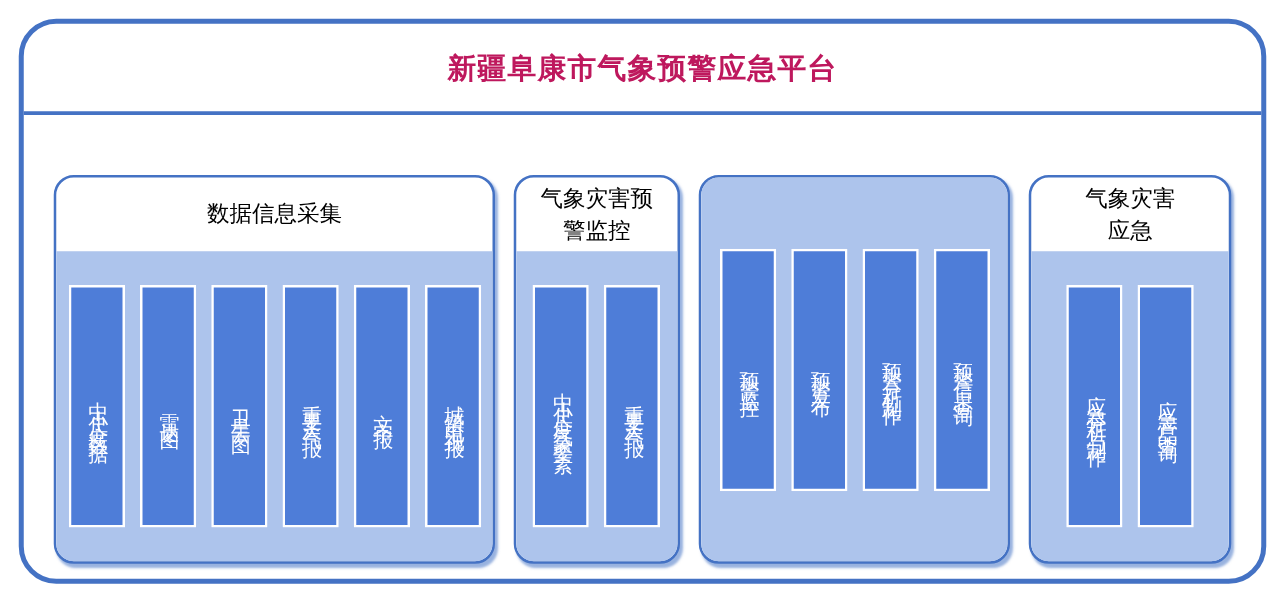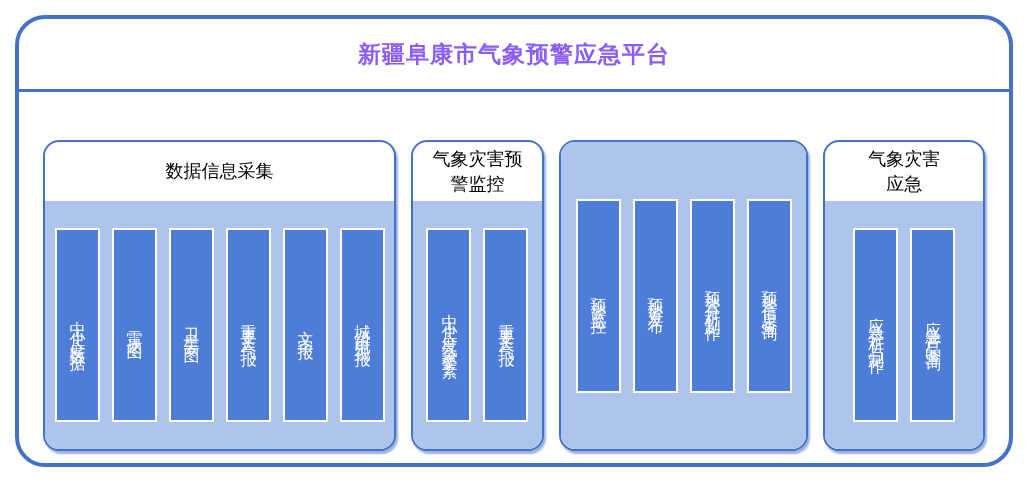--- a/index.html
+++ b/index.html
@@ -8,21 +8,21 @@
     font-family:"Liberation Sans","DejaVu Sans",sans-serif;
   }
   .platform{
     position:absolute;left:15px;top:15px;width:998px;height:452px;
     box-sizing:border-box;border:4px solid #4472C4;border-radius:30px;
     background:#ffffff;display:flex;flex-direction:column;
   }
   .title-row{
     height:70px;flex:0 0 70px;display:flex;align-items:center;justify-content:center;
     border-bottom:3px solid #4472C4;
-    font-size:23px;font-weight:bold;color:#8b5cf6;letter-spacing:1px;
+    font-size:23px;font-weight:bold;color:#be185d;letter-spacing:1px;
   }
   .content-row{
     flex:1;display:flex;align-items:flex-end;
     padding:31px 24px 12px 24px;gap:15px;box-sizing:border-box;
   }
   .panel{
     box-sizing:border-box;height:311px;background:#ffffff;
     border:2px solid #4472C4;border-radius:16px;
     box-shadow:2px 3px 2px rgba(68,114,196,0.55);
     display:flex;flex-direction:column;overflow:hidden;

